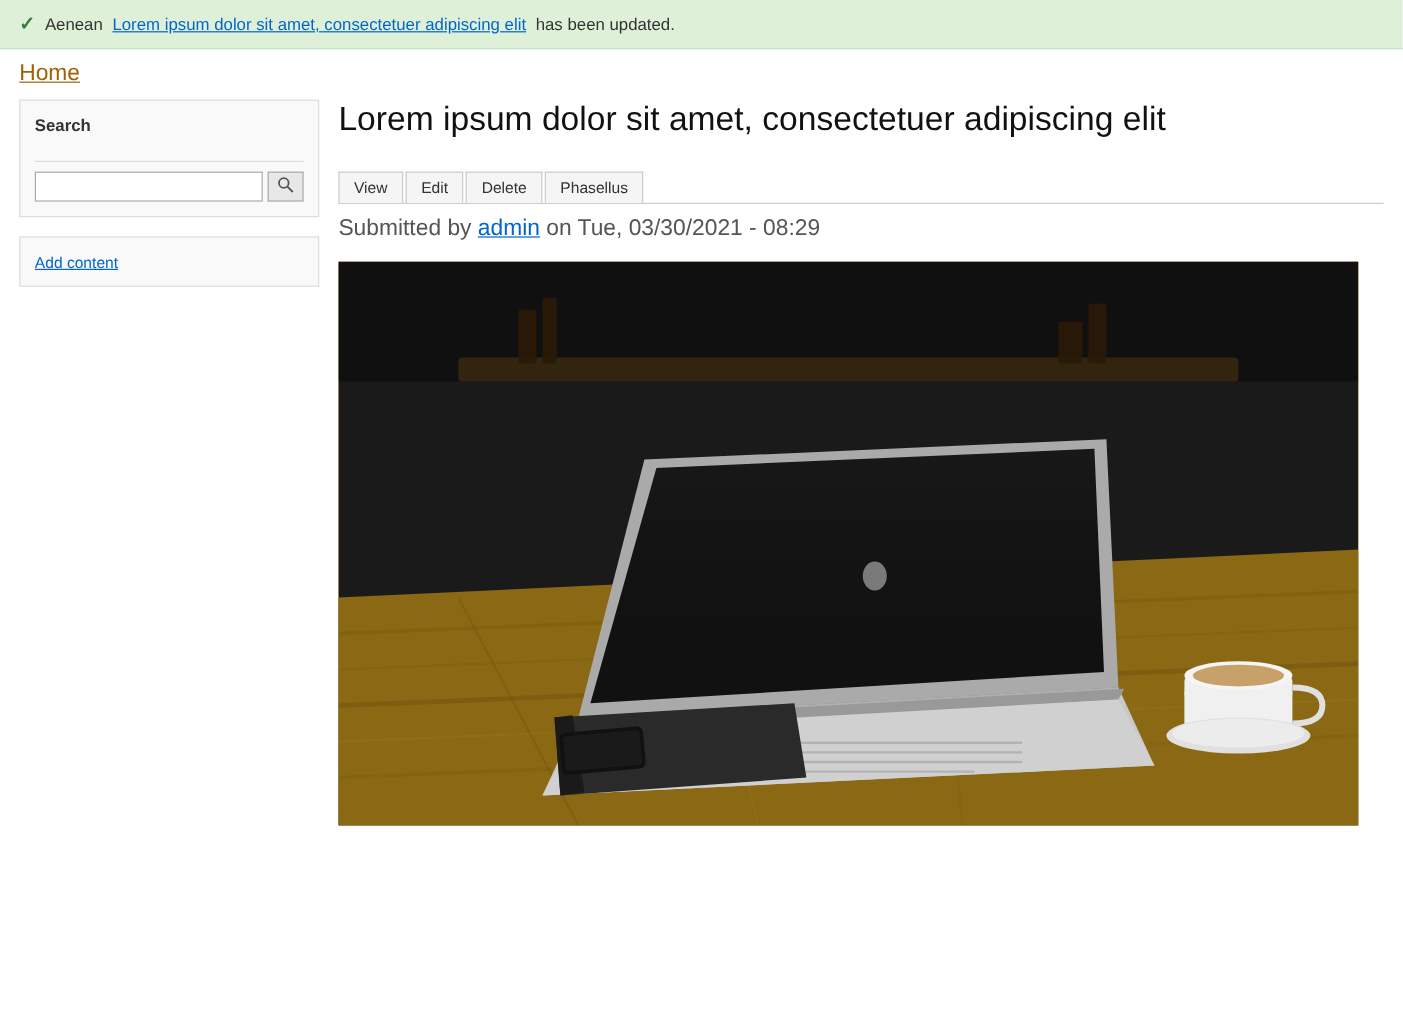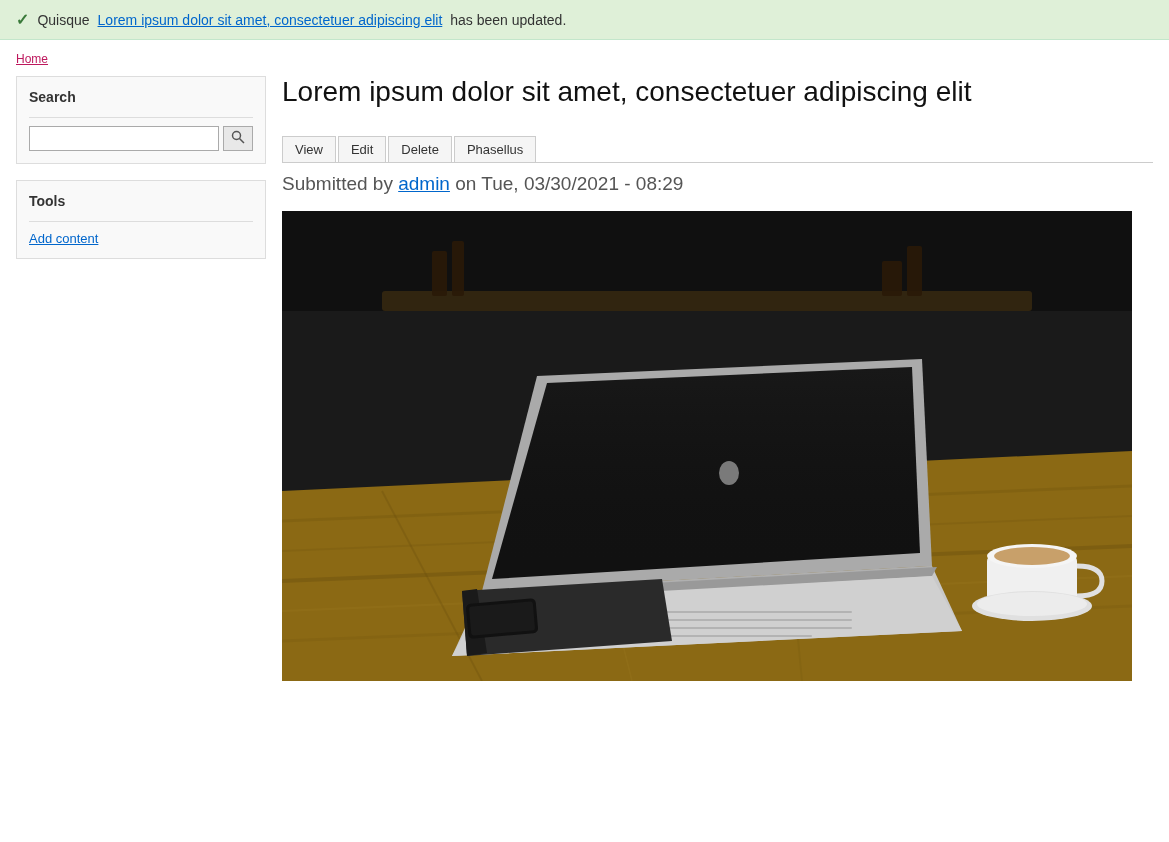--- a/index.html
+++ b/index.html
@@ -27,23 +27,23 @@
     .success-banner a {
       color: #0066cc;
       text-decoration: underline;
     }
 
     
     .breadcrumb {
       padding: 10px 16px;
     }
     .breadcrumb a {
-      color: #be185d;
-      text-decoration: underline;
-      font-size: 12px;
+      color: #a16207;
+      text-decoration: underline;
+      font-size: 19px;
     }
 
     
     .main-layout {
       display: flex;
       padding: 0 16px;
       gap: 16px;
     }
 
     
@@ -55,21 +55,21 @@
       border: 1px solid #ddd;
       background: #f9f9f9;
       padding: 12px;
       margin-bottom: 16px;
     }
     .sidebar-block h3 {
       font-size: 14px;
       font-weight: bold;
       margin-bottom: 8px;
       border-bottom: 1px solid #ddd;
-      padding-bottom: 12px;
+      padding-bottom: 22px;
     }
     .search-row {
       display: flex;
       gap: 4px;
       margin-top: 4px;
     }
     .search-row input {
       flex: 1;
       border: 1px solid #aaa;
       padding: 3px 5px;
@@ -155,21 +155,21 @@
       line-height: 1.6;
       color: #333;
       max-width: 850px;
     }
   </style>
 </head>
 <body>
 
 <div class="success-banner">
   <span class="check-icon">✓</span>
-  <span>Quisque</span>
+  <span>Aenean</span>
   <a href="#">Lorem ipsum dolor sit amet, consectetuer adipiscing elit</a>
   <span>has been updated.</span>
 </div>
 
 <div class="breadcrumb">
   <a href="#">Home</a>
 </div>
 
 <div class="main-layout">
 
@@ -182,21 +182,20 @@
         <button>
           <svg width="14" height="14" viewBox="0 0 14 14" fill="none" xmlns="http://www.w3.org/2000/svg">
             <circle cx="5.5" cy="5.5" r="4" stroke="#555" stroke-width="1.5" fill="none"></circle>
             <line x1="8.5" y1="8.5" x2="13" y2="13" stroke="#555" stroke-width="1.5"></line>
           </svg>
         </button>
       </div>
     </div>
 
     <div class="sidebar-block">
-      <h3>Tools</h3>
       <a href="#">Add content</a>
     </div>
 
   </aside>
 
   <main class="content">
 
     <h1 class="article-title">Lorem ipsum dolor sit amet, consectetuer adipiscing elit</h1>
 
     <div class="tab-bar">

